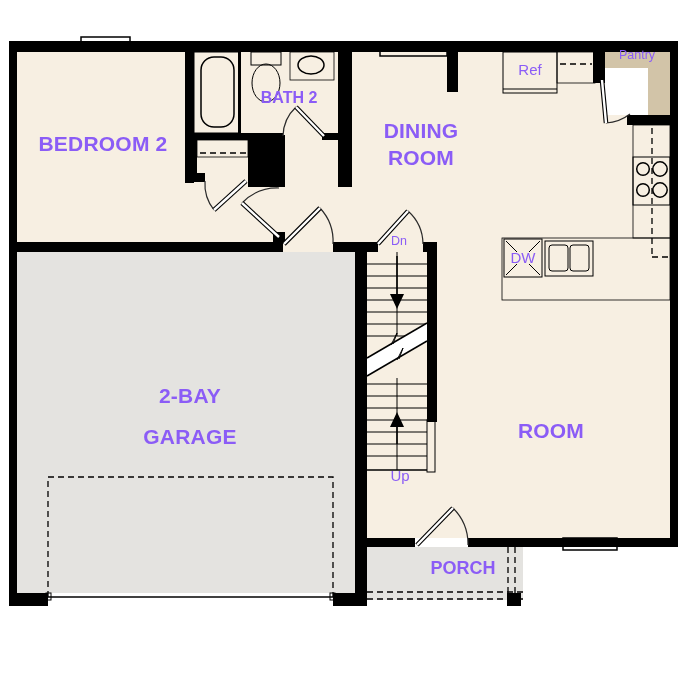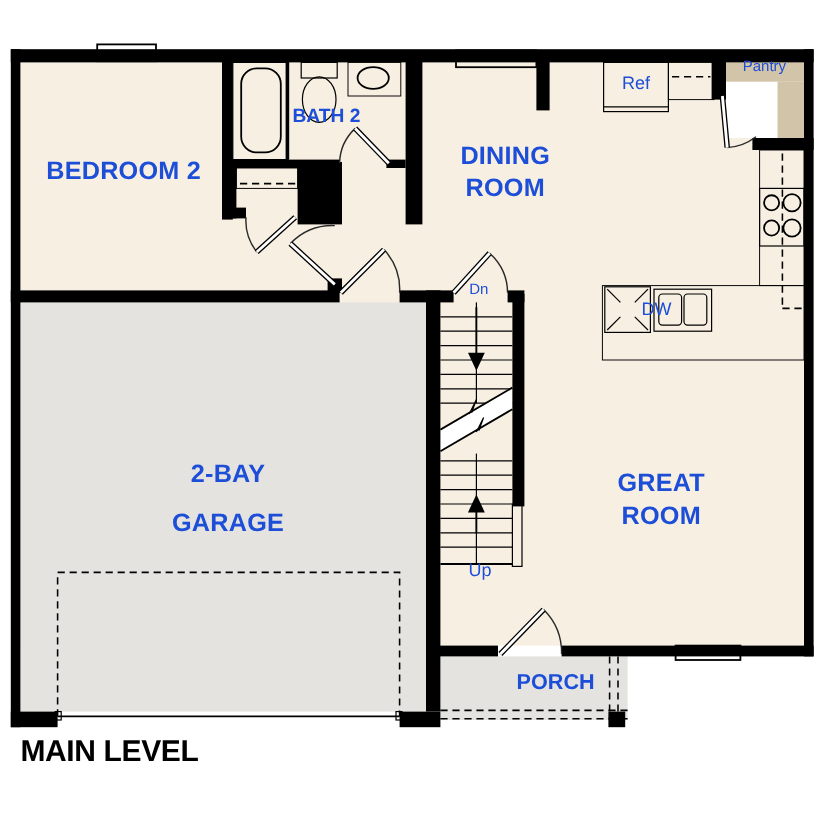--- a/index.html
+++ b/index.html
@@ -15,21 +15,21 @@
   .appl{fill:var(--appliance,#e9e9e9);}
   .blue{fill:var(--water,#aac9e8);}
   .ln{stroke:#000;stroke-width:1;fill:none;}
   .ln15{stroke:#000;stroke-width:1.5;fill:none;}
   .dash{stroke:#000;stroke-width:1.3;fill:none;stroke-dasharray:6 4;}
   .arc{stroke:#2a2a2a;stroke-width:1.2;fill:none;}
   .leaf-o{stroke:#000;stroke-width:4.6;}
   .leaf-i{stroke:#fff;stroke-width:2.4;}
   .thin{stroke:#000;stroke-width:0.8;fill:none;}
   
-  .lbl{position:absolute;transform:translate(-50%,-50%);color:#1d4ed8;
+  .lbl{position:absolute;transform:translate(-50%,-50%);color:#8b5cf6;
        white-space:pre;text-align:left;line-height:1.28;}
   .big{font-size:21px;font-weight:bold;letter-spacing:0.2px;}
   .mid{font-size:16px;font-weight:bold;}
   .porch-lbl{font-size:18px;font-weight:bold;margin-left:23px;}
   .small{font-size:15px;font-weight:normal;}
   .tiny{font-size:12.5px;font-weight:normal;}
   .title{position:absolute;left:17px;top:612px;font-size:25px;font-weight:bold;
          letter-spacing:-0.3px;color:#000;}
 </style>
 </head>
@@ -198,27 +198,25 @@
     </g>
     <g>
       <path class="arc" d="M468,545 A51,51 0 0 0 453,508"></path>
       <line class="leaf-o" x1="417" y1="545" x2="453" y2="508"></line>
           <line class="leaf-i" x1="417" y1="545" x2="453" y2="508"></line>
     </g>
   </g>
 </svg>
 
 <div class="lbl big" style="left:103px;top:144px;">BEDROOM 2</div>
-<div class="lbl mid" style="left:272px;top:98px;">BATH 2</div>
+<div class="lbl mid" style="left:289px;top:98px;">BATH 2</div>
 <div class="lbl big" style="left:421px;top:131px;">DINING</div>
 <div class="lbl big" style="left:421px;top:158px;">ROOM</div>
-<div class="lbl big" style="left:551px;top:404px;">GREAT</div>
 <div class="lbl big" style="left:551px;top:431px;">ROOM</div>
 <div class="lbl big" style="left:190px;top:396px;">2-BAY</div>
 <div class="lbl big" style="left:190px;top:437px;">GARAGE</div>
 <div class="lbl porch-lbl" style="left:440px;top:569px;">PORCH</div>
 <div class="lbl tiny" style="left:637px;top:55px;">Pantry</div>
 <div class="lbl small" style="left:530px;top:70px;">Ref</div>
-<div class="lbl small" style="left:523px;top:258px;margin-left:24px;">DW</div>
+<div class="lbl small" style="left:523px;top:258px;">DW</div>
 <div class="lbl tiny" style="left:399px;top:241px;">Dn</div>
 <div class="lbl small" style="left:400px;top:476px;">Up</div>
-<div class="title">MAIN LEVEL</div>
 </div>
 
 </body></html>

